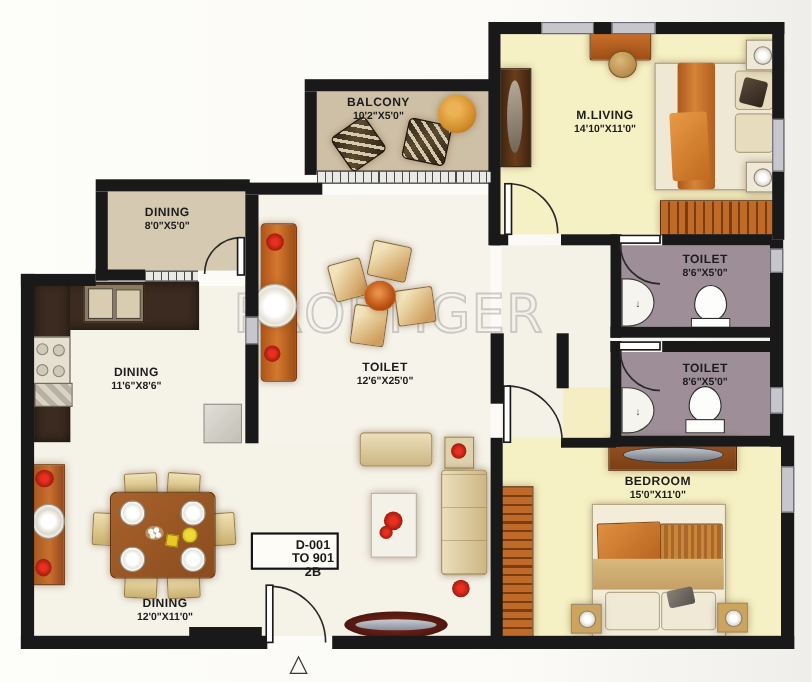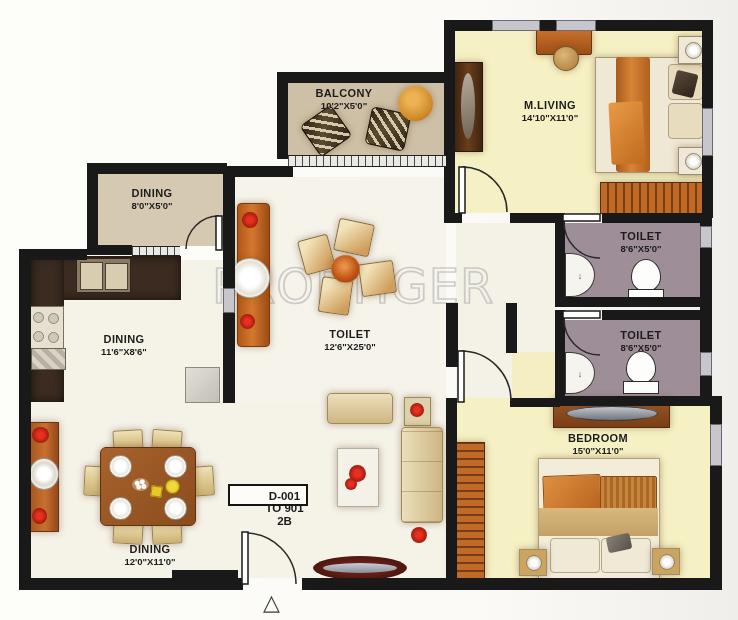--- a/index.html
+++ b/index.html
@@ -266,19 +266,19 @@
   </div>
   <div class="rlabel" style="left:598px;top:432px;">
     <div class="rname">BEDROOM</div>
     <div class="rdims">15'0"X11'0"</div>
   </div>
   <div class="rlabel" style="left:150px;top:543px;">
     <div class="rname">DINING</div>
     <div class="rdims">12'0"X11'0"</div>
   </div>
 
-  <div class="unit-box" style="left:228px;top:484px;width:80px;height:22px;padding-left:33px;">
+  <div class="unit-box" style="left:228px;top:484px;width:80px;height:34px;padding-left:33px;">
     <div class="unit-line1">D-001 TO 901</div>
     <div class="unit-line2">2B</div>
   </div>
   <div class="north" style="left:263px;top:592px;">△</div>
 
 </div>
 
 </body></html>

